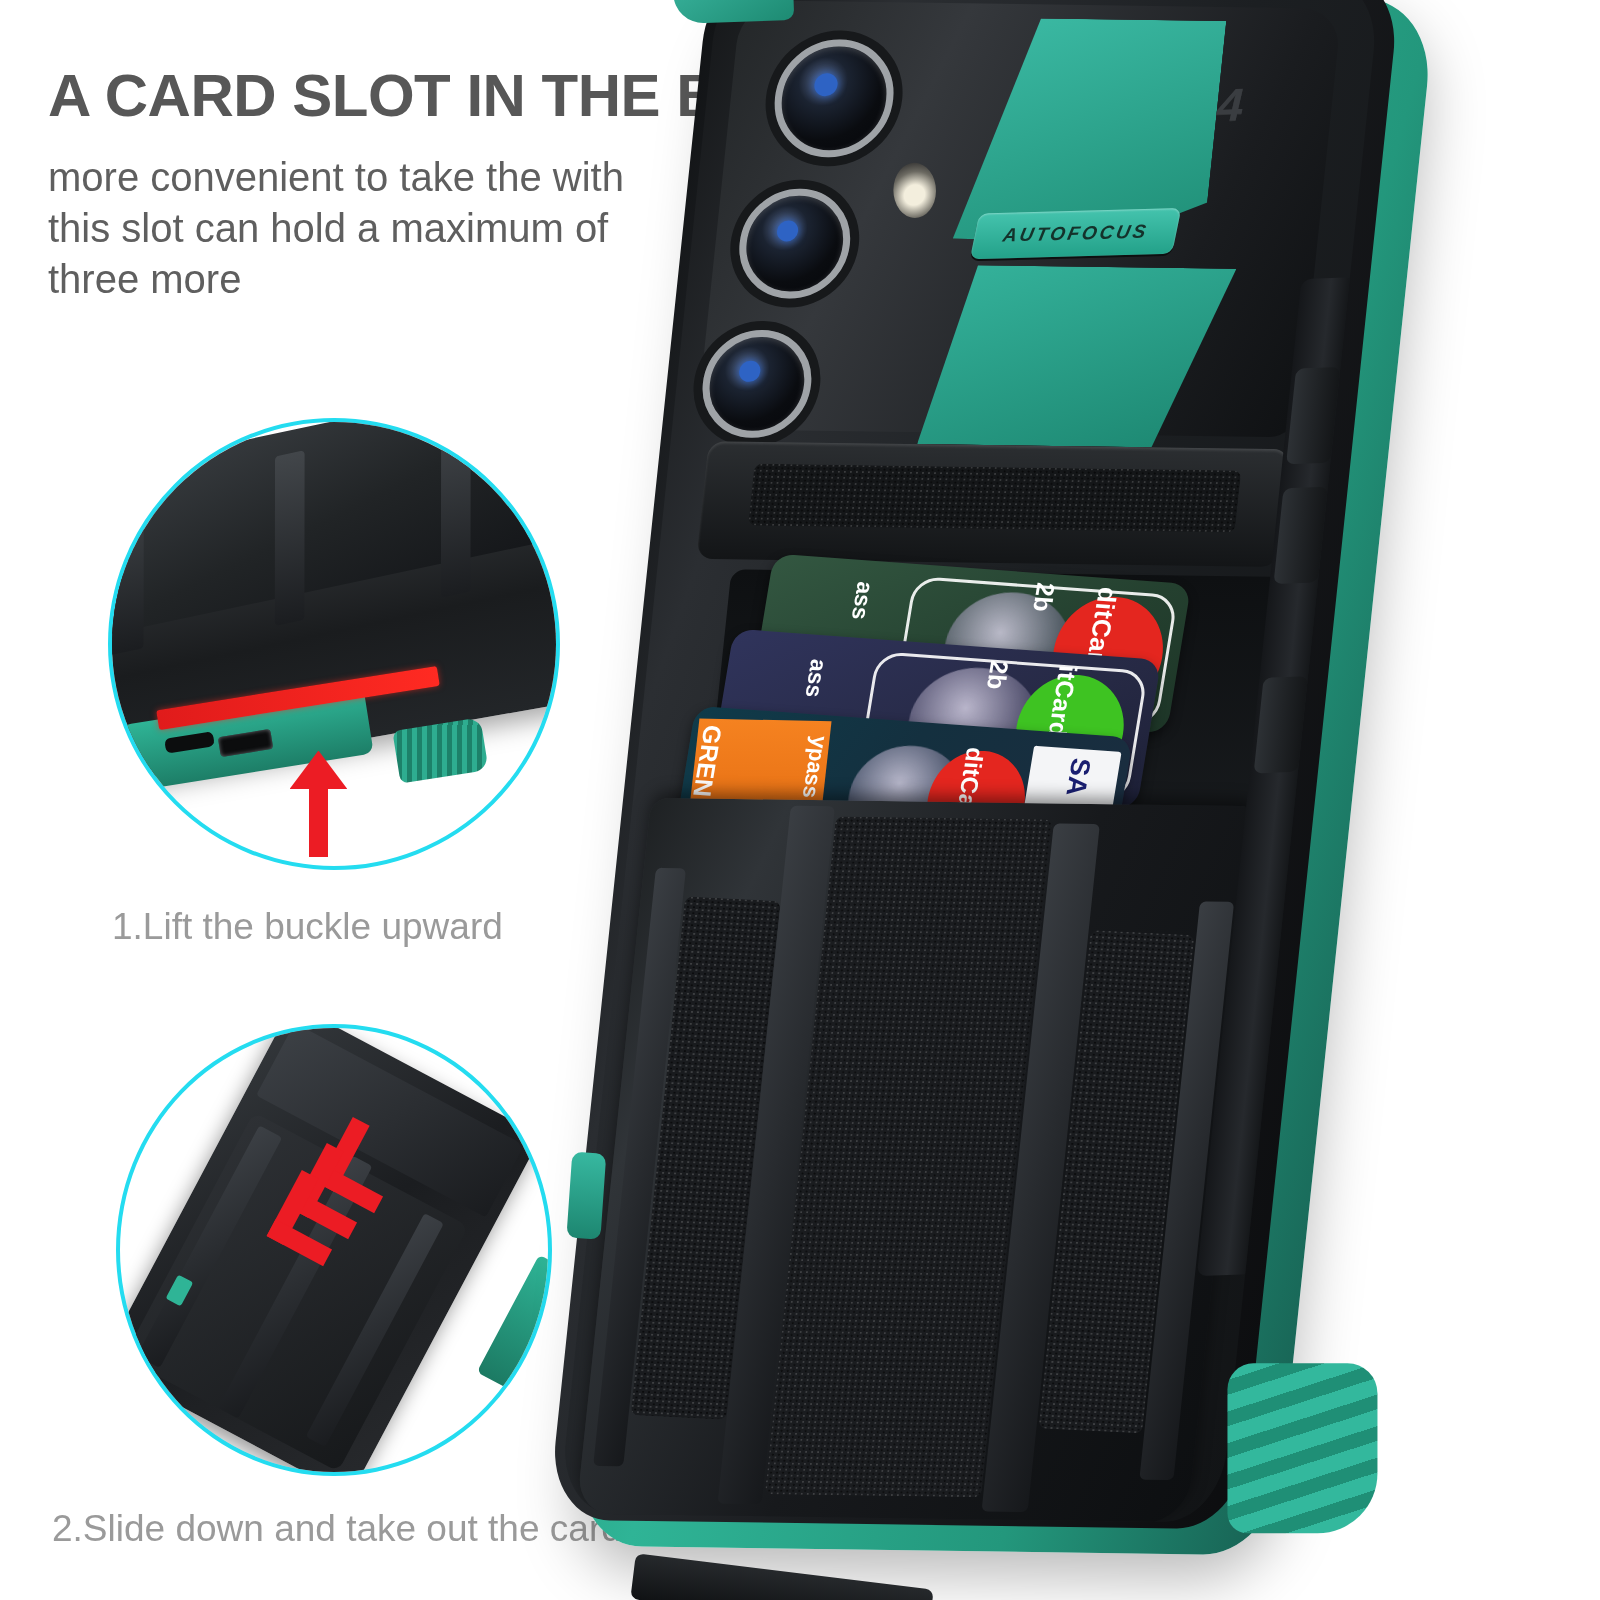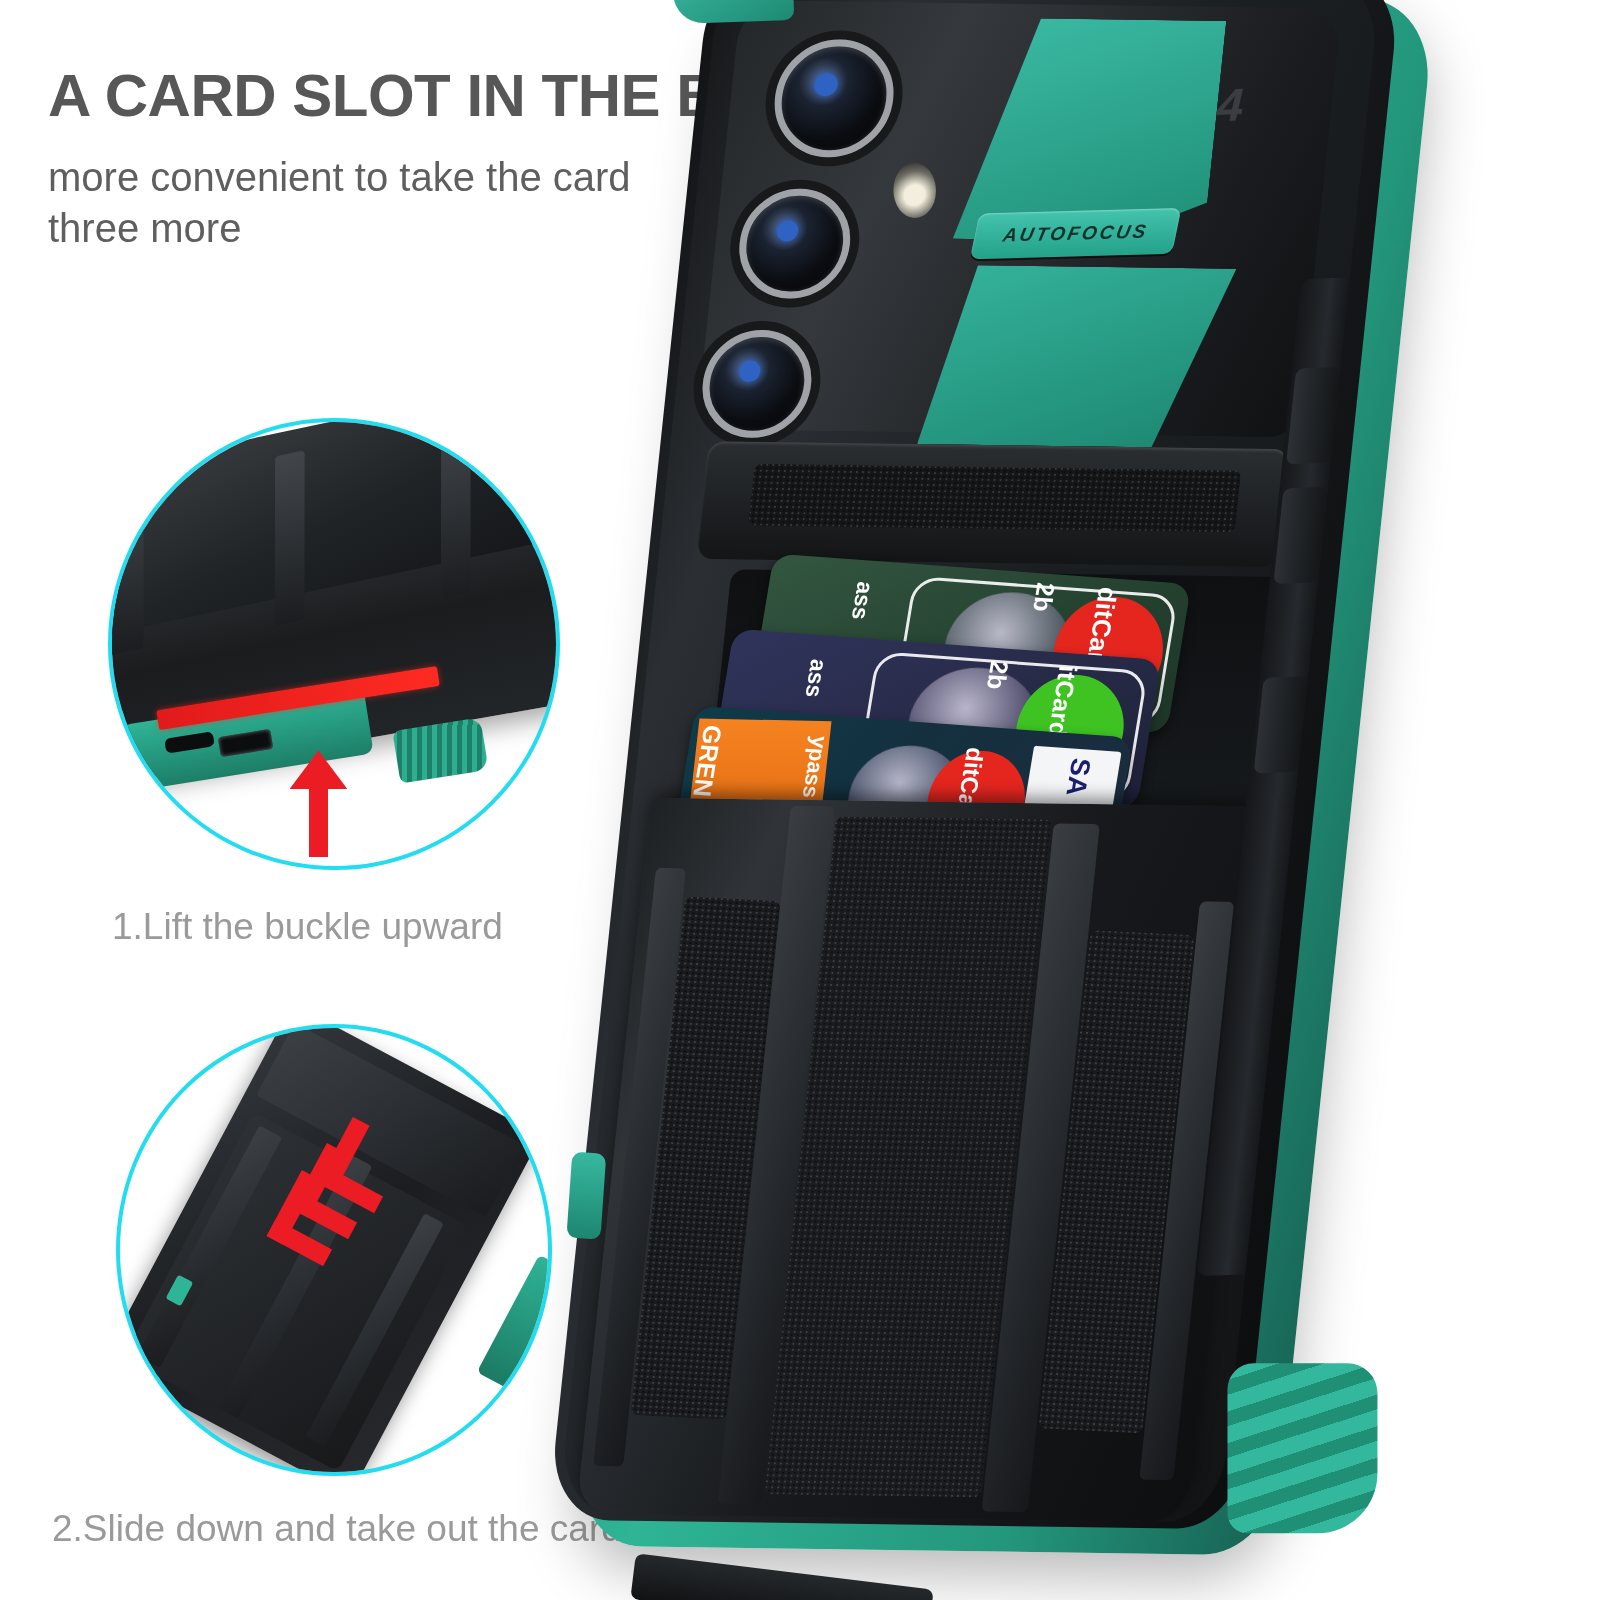--- a/index.html
+++ b/index.html
@@ -325,21 +325,22 @@
   }
 </style>
 </head>
 <body>
 
 <div class="stage">
 
   <div class="copy-block">
     <h1 class="headline">A CARD SLOT IN THE BACK</h1>
     <div class="subcopy">
-      <div>more convenient to take the card</div>
+      <div>more convenient to take the with</div>
+      <div>this slot can hold a maximum of</div>
       <div>three more</div>
     </div>
   </div>
 
   <div class="inset" id="inset1">
     <div class="inset-clip">
 
       <div id="i1-body">
         <div id="i1-top" class="mesh"></div>
         <div class="i1-rib" style="left:6%;top:-40%;width:7%;height:78%;transform:skewX(-12deg) rotate(-2deg);"></div>

